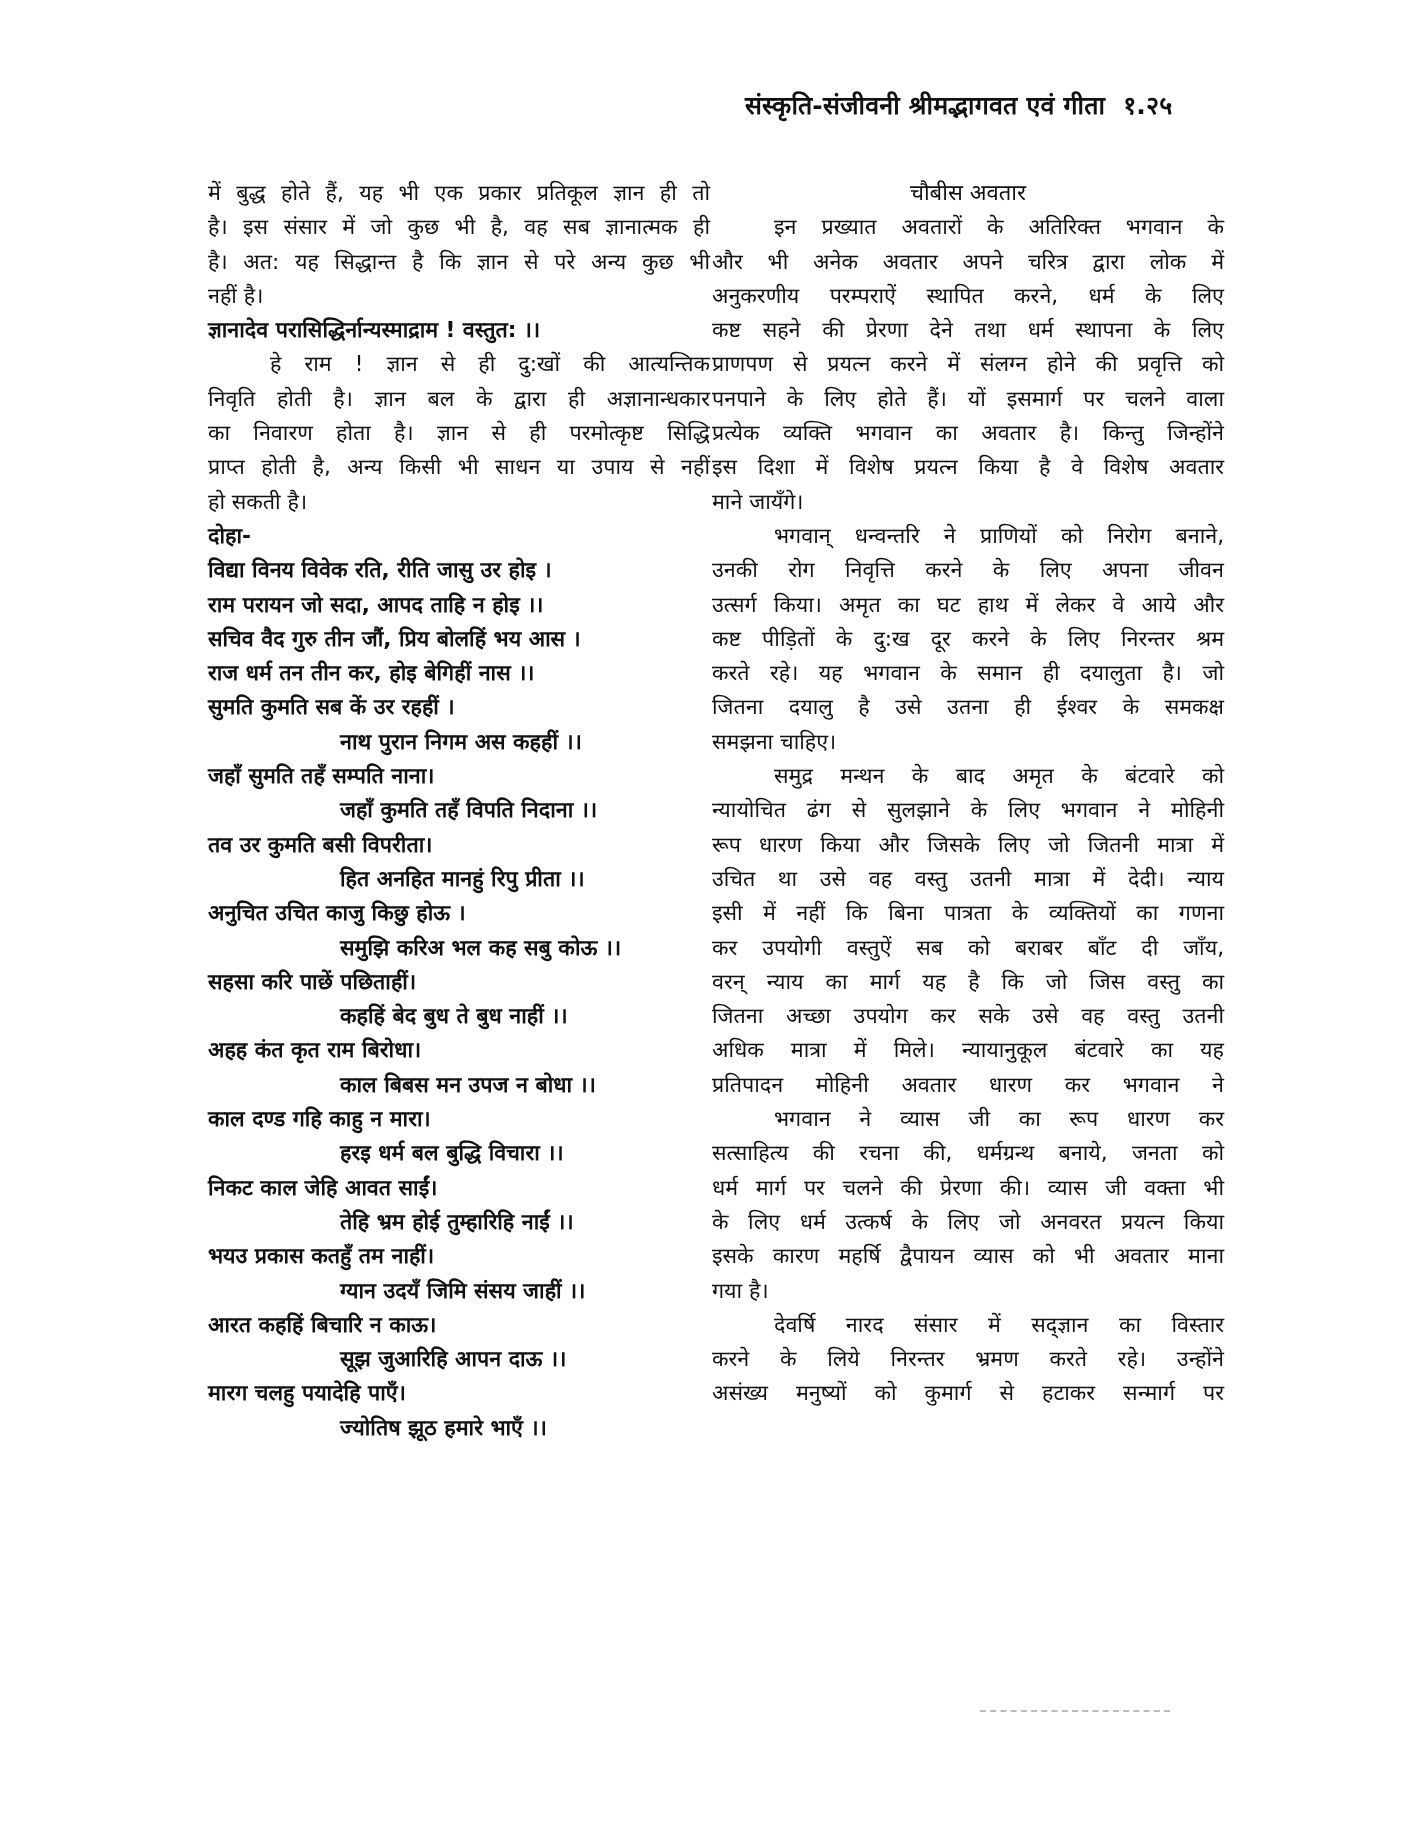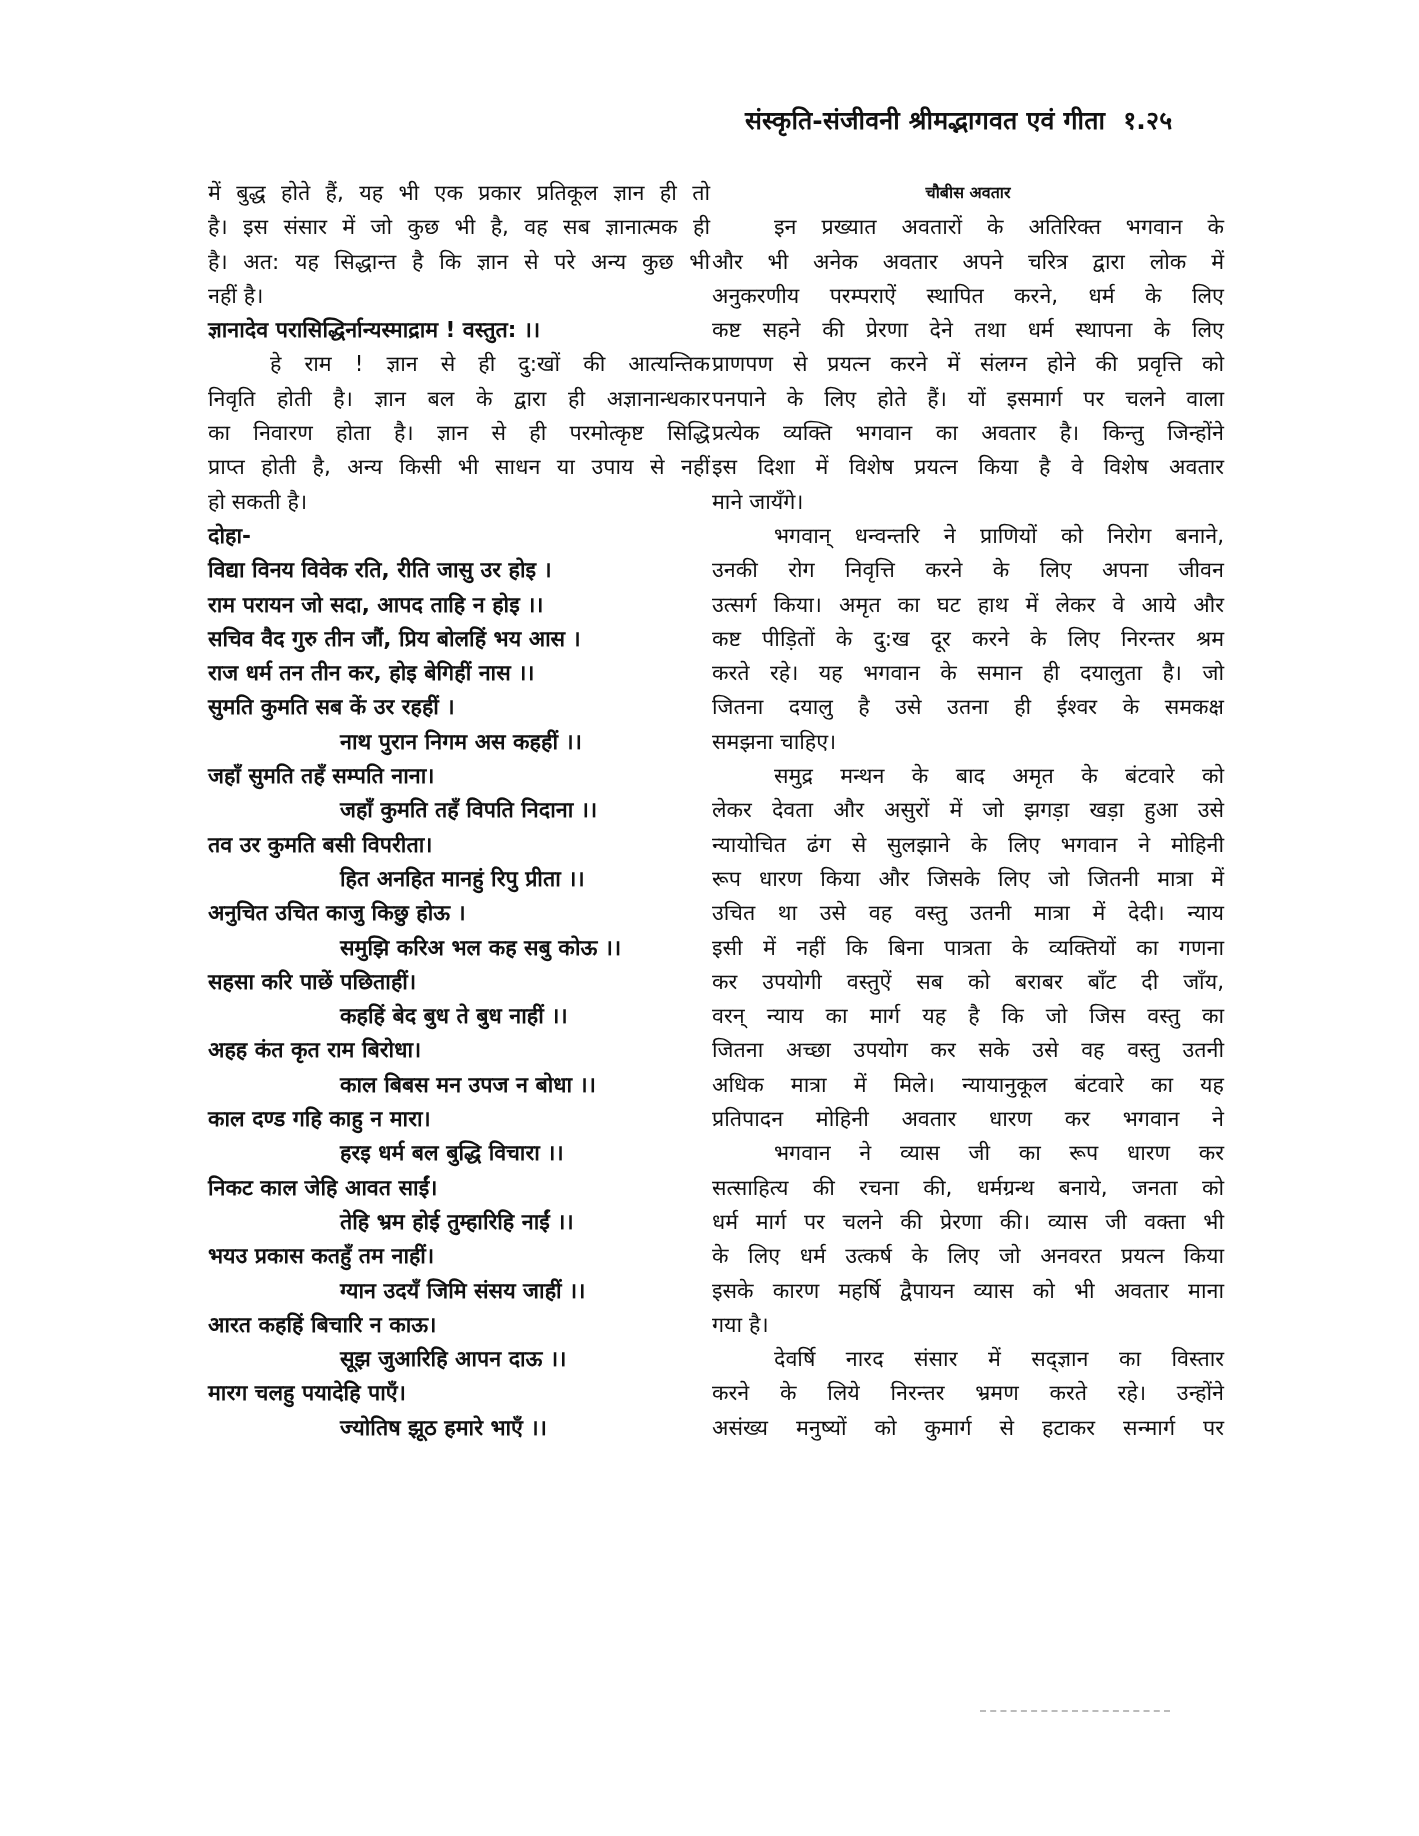--- a/index.html
+++ b/index.html
@@ -1,29 +1,29 @@
 <!DOCTYPE html>
 <html><head>
 <meta charset="utf-8">
 <style>
   html, body { margin: 0; padding: 0; background: #ffffff; }
   body { width: 1419px; height: 1836px; position: relative; overflow: hidden;
          font-family: "DejaVu Sans", sans-serif; color: #111111; }
-  .running-head { position: absolute; left: 745px; top: 102px; font-size: 25px; font-weight: bold;
+  .running-head { position: absolute; left: 745px; top: 87px; font-size: 25px; font-weight: bold;
                   letter-spacing: 0.2px; white-space: nowrap; }
   .running-head .pg { margin-left: 18px; }
   .col { position: absolute; top: 176px; font-size: 21.5px; }
   .col-left { left: 208px; width: 502px; }
   .col-right { left: 712px; width: 512px; }
   .line { height: 34.3px; line-height: 34.3px; white-space: nowrap; }
   .just { text-align: justify; text-align-last: justify; }
   .bold { font-weight: bold; }
   .indent { padding-left: 62px; }
   .verse2 { padding-left: 132px; }
-  .heading { text-align: center; font-weight: bold; font-size: 16px; }
+  .heading { text-align: center; font-weight: normal; font-size: 22px; }
   .bottom-dash { position: absolute; left: 980px; top: 1710px; width: 190px; height: 0;
                  border-top: 2px dashed #bbbbbb; }
 </style>
 </head>
 <body>
 
 <div class="running-head">
   <span>संस्कृति-संजीवनी श्रीमद्भागवत एवं गीता</span><span class="pg">१.२५</span>
 </div>
 
@@ -79,21 +79,20 @@
     <div class="line just">इस दिशा में विशेष प्रयत्न किया है वे विशेष अवतार</div>
     <div class="line">माने जायँगे।</div>
     <div class="line just indent">भगवान् धन्वन्तरि ने प्राणियों को निरोग बनाने,</div>
     <div class="line just">उनकी रोग निवृत्ति करने के लिए अपना जीवन</div>
     <div class="line just">उत्सर्ग किया। अमृत का घट हाथ में लेकर वे आये और</div>
     <div class="line just">कष्ट पीड़ितों के दु:ख दूर करने के लिए निरन्तर श्रम</div>
     <div class="line just">करते रहे। यह भगवान के समान ही दयालुता है। जो</div>
     <div class="line just">जितना दयालु है उसे उतना ही ईश्वर के समकक्ष</div>
     <div class="line">समझना चाहिए।</div>
     <div class="line just indent">समुद्र मन्थन के बाद अमृत के बंटवारे को</div>
-    <div class="line just">लेकर देवता और असुरों में जो झगड़ा खड़ा हुआ उसे</div>
     <div class="line just">न्यायोचित ढंग से सुलझाने के लिए भगवान ने मोहिनी</div>
     <div class="line just">रूप धारण किया और जिसके लिए जो जितनी मात्रा में</div>
     <div class="line just">उचित था उसे वह वस्तु उतनी मात्रा में देदी। न्याय</div>
     <div class="line just">इसी में नहीं कि बिना पात्रता के व्यक्तियों का गणना</div>
     <div class="line just">कर उपयोगी वस्तुऐं सब को बराबर बाँट दी जाँय,</div>
     <div class="line just">वरन् न्याय का मार्ग यह है कि जो जिस वस्तु का</div>
     <div class="line just">जितना अच्छा उपयोग कर सके उसे वह वस्तु उतनी</div>
     <div class="line just">अधिक मात्रा में मिले। न्यायानुकूल बंटवारे का यह</div>
     <div class="line just">प्रतिपादन मोहिनी अवतार धारण कर भगवान ने</div>
     <div class="line just indent">भगवान ने व्यास जी का रूप धारण कर</div>

